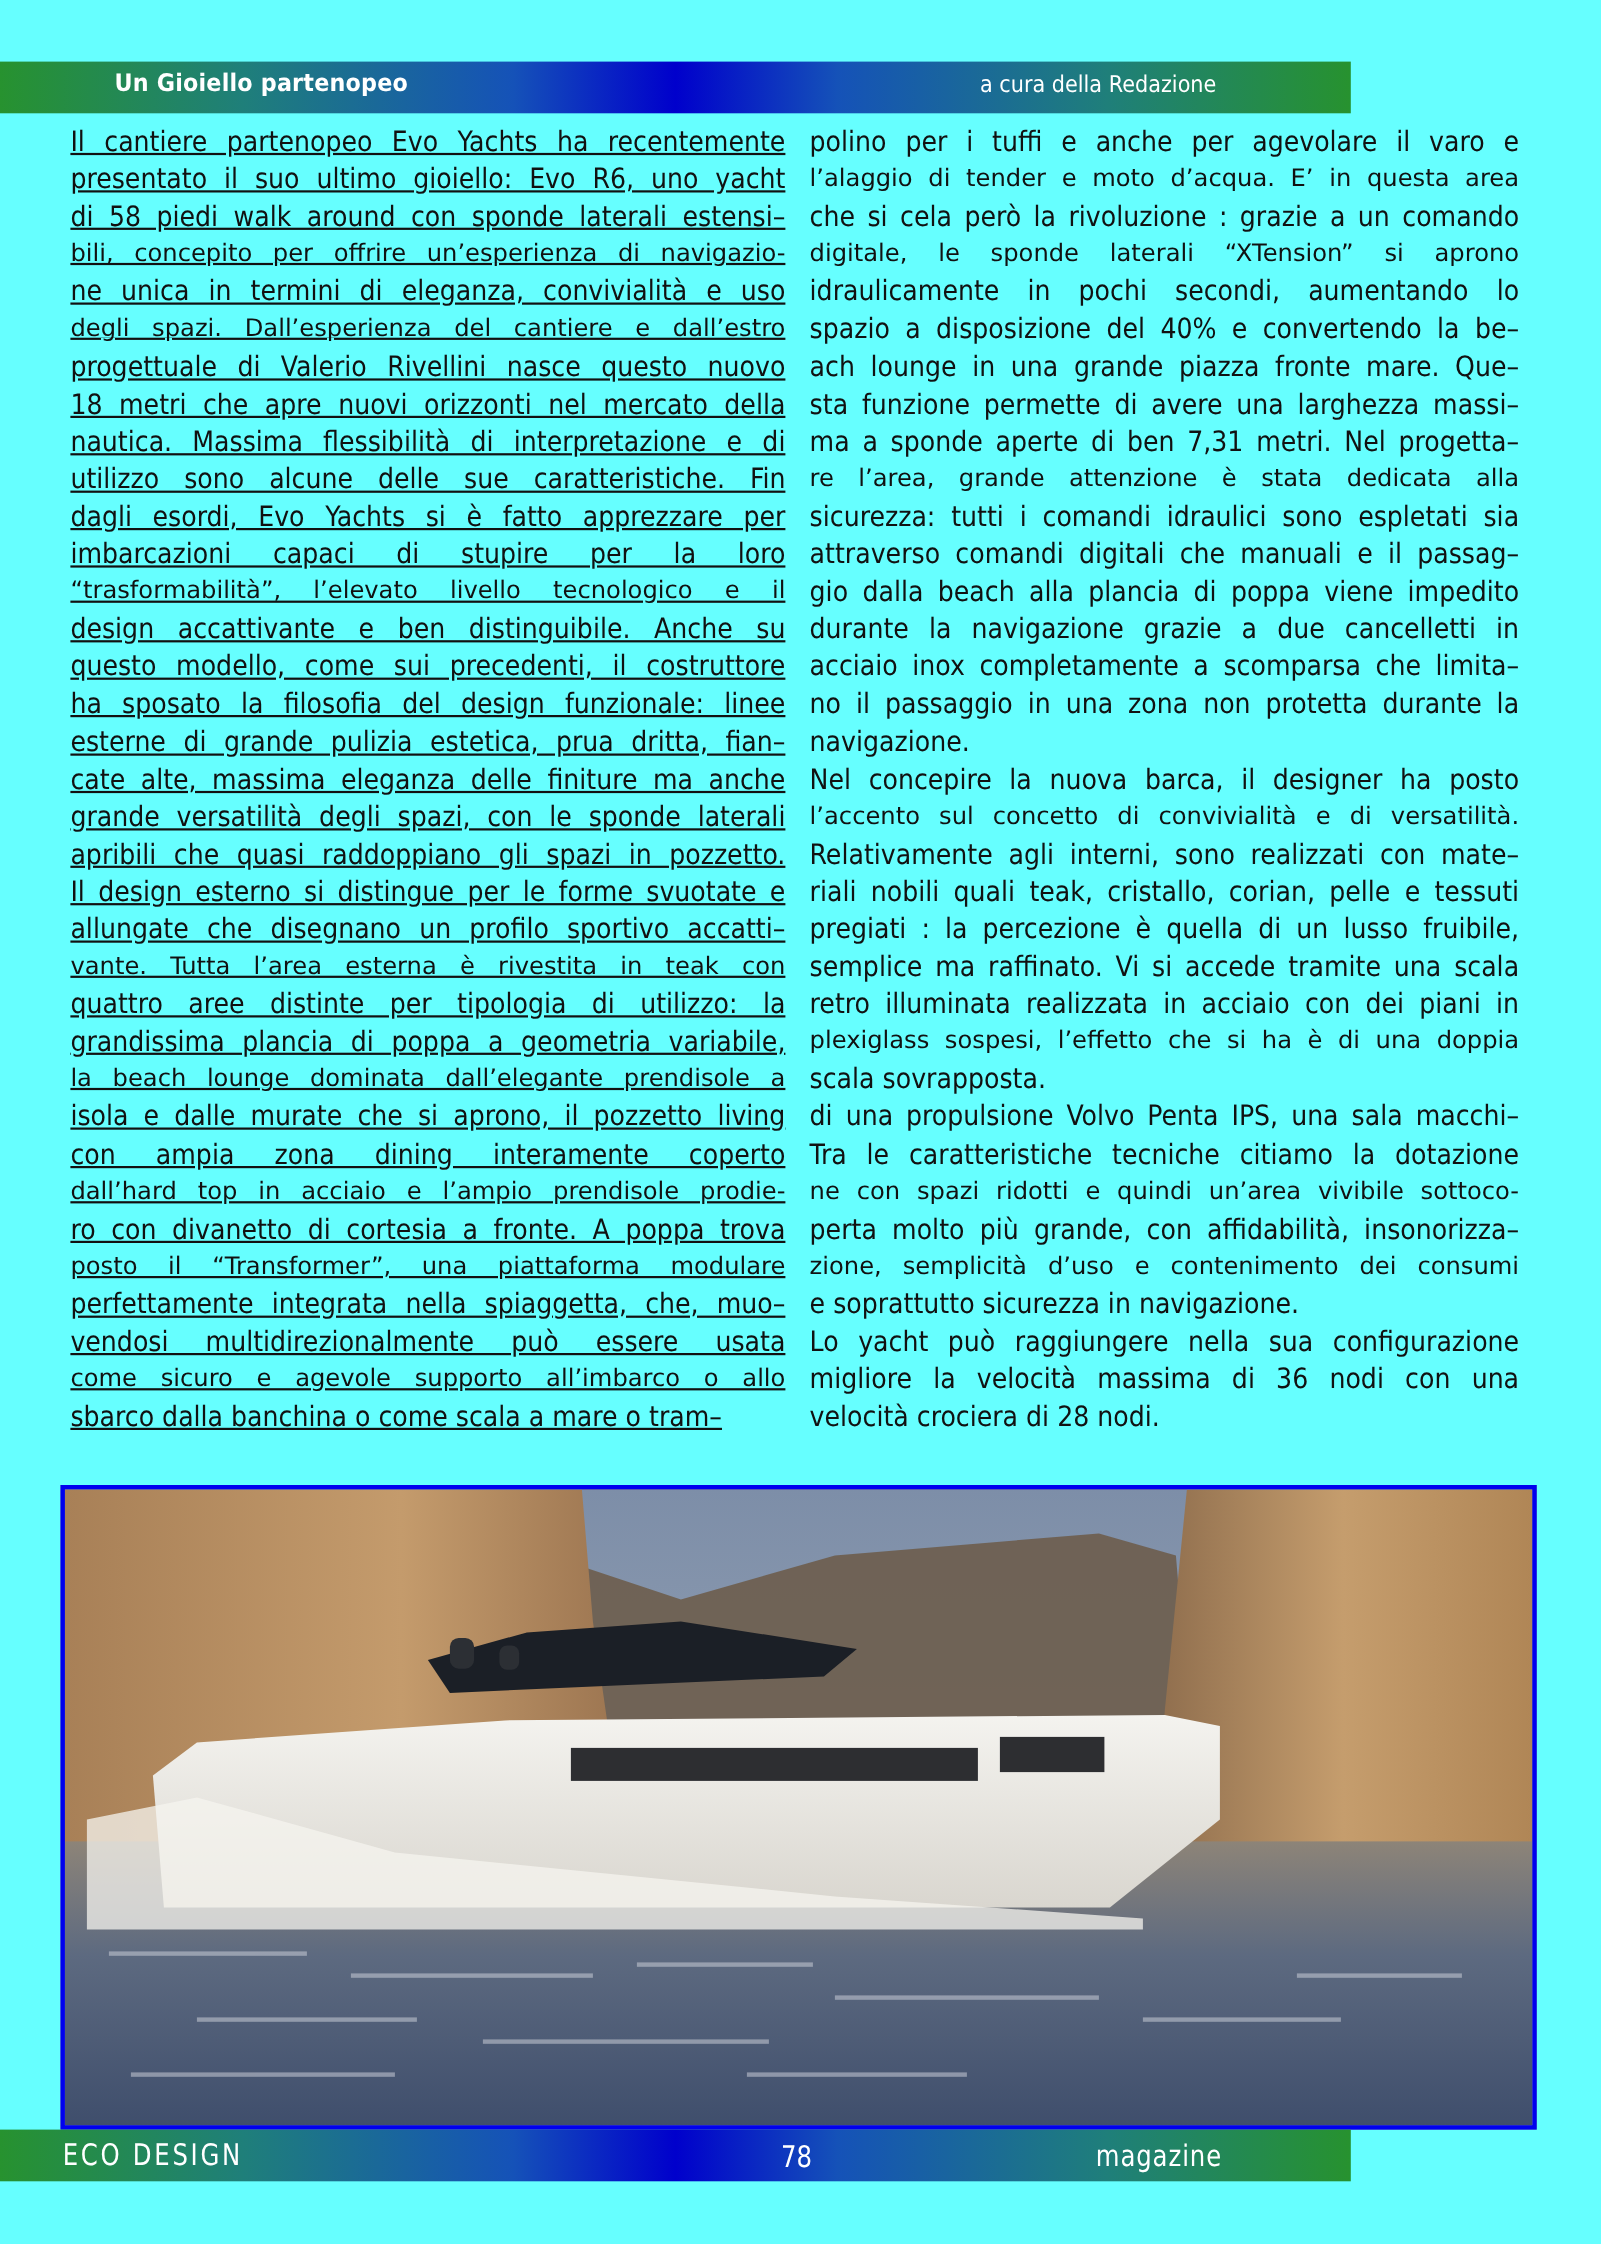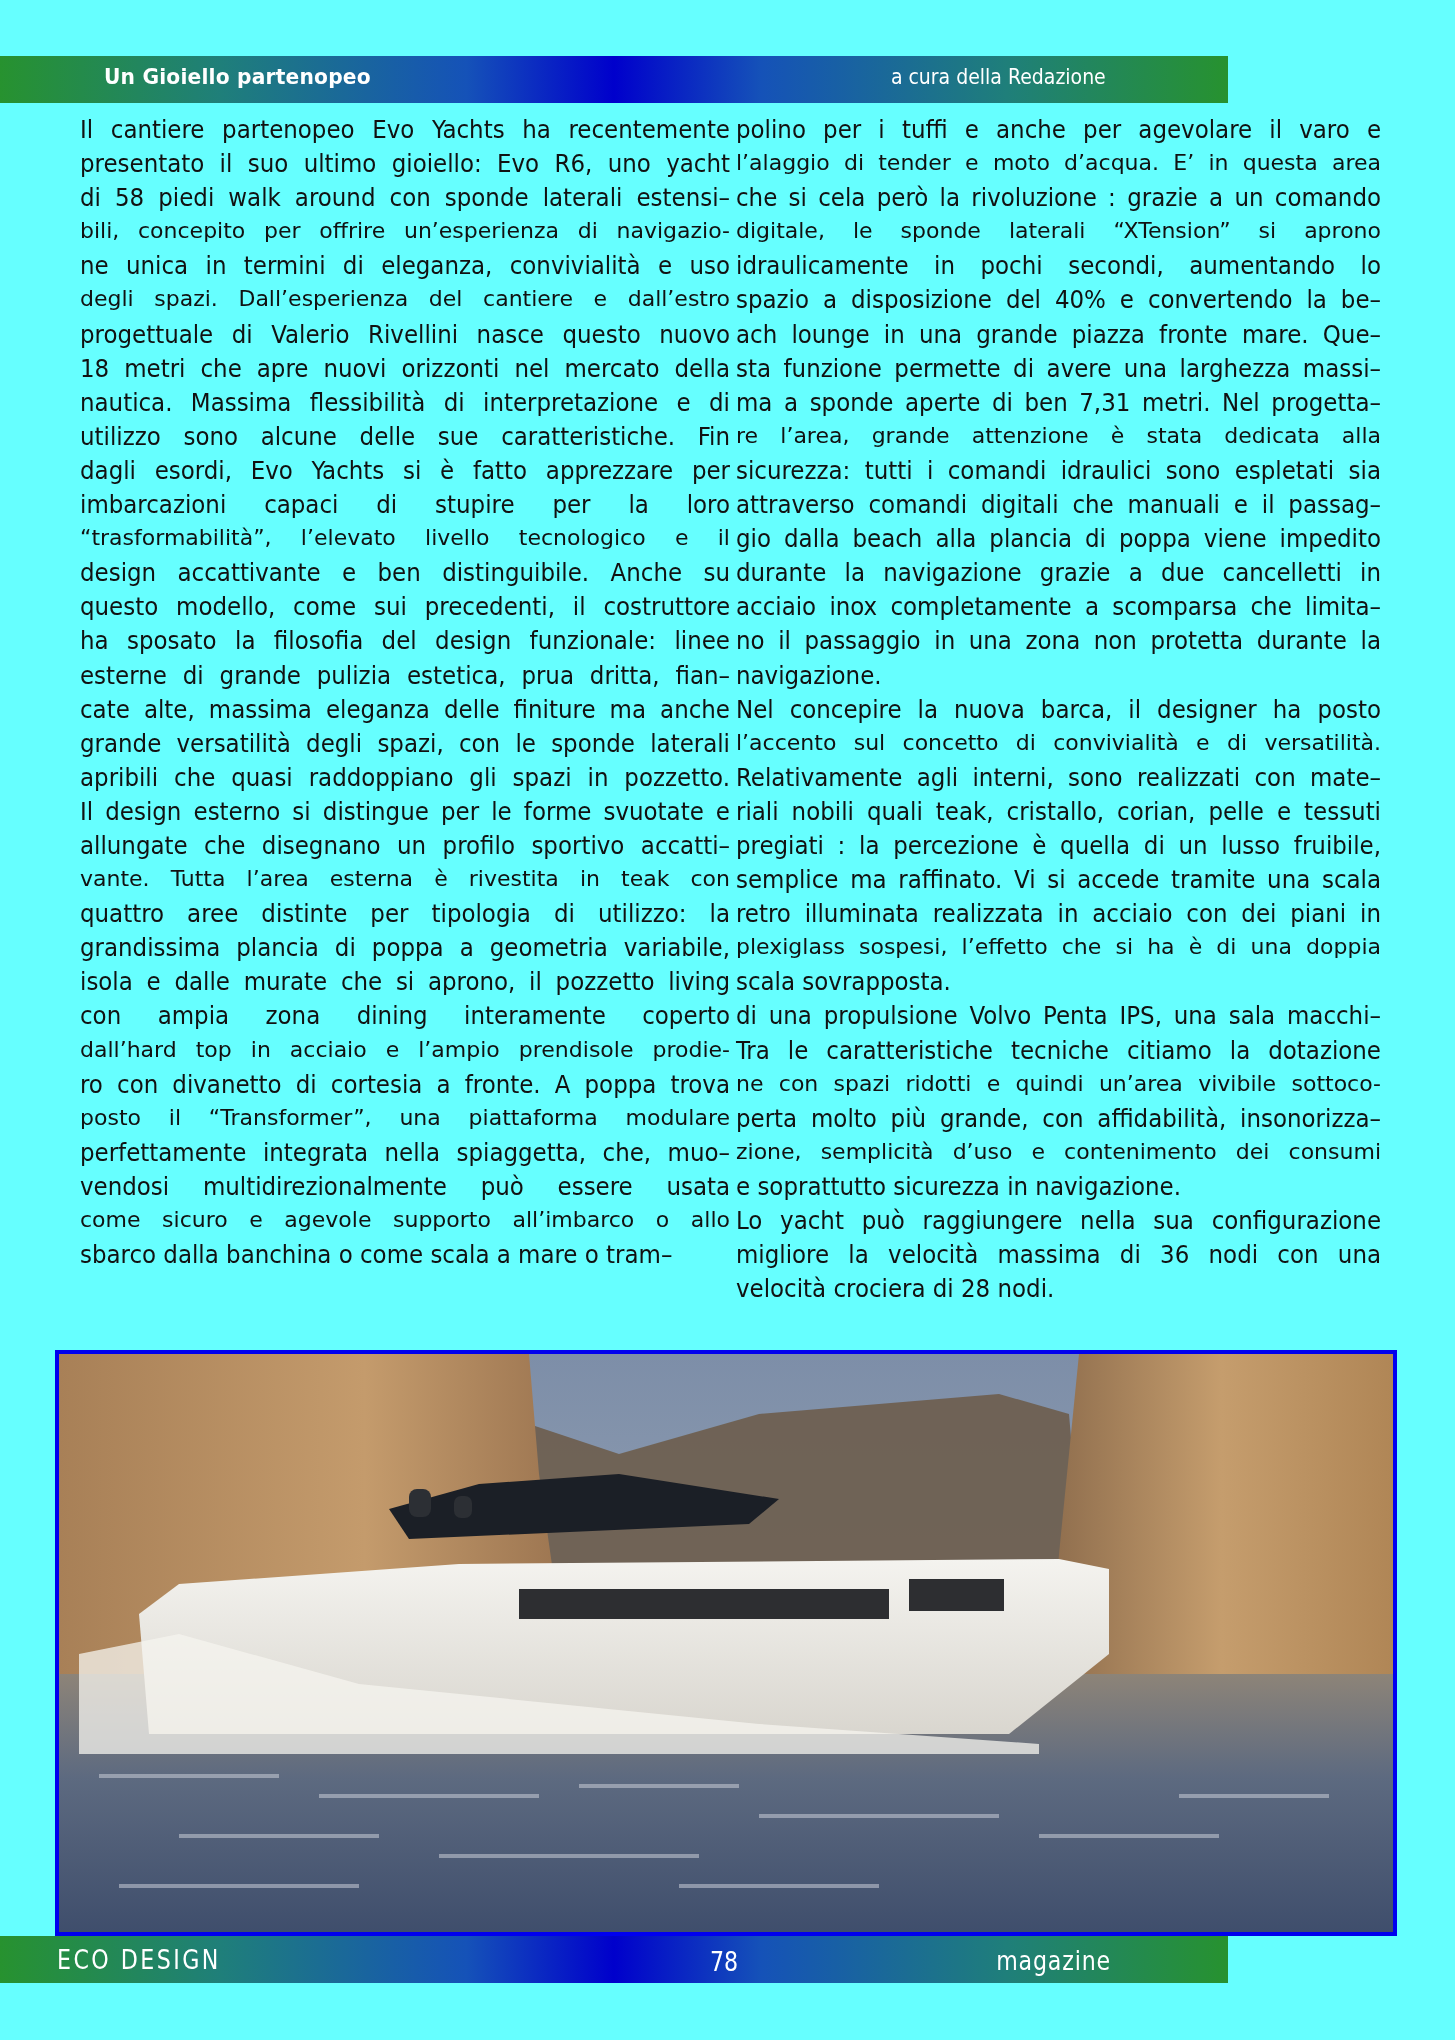--- a/index.html
+++ b/index.html
@@ -42,21 +42,21 @@
     position: absolute; right: 117px; top: 9px;
     font-family: "DejaVu Sans", sans-serif; font-size: 27px; letter-spacing: 1px;
     transform: scaleX(0.82); transform-origin: right;
   }
   .column {
     position: absolute; top: 112px;
     font-size: 25.5px; line-height: 34.1px;
     text-align: justify;
     hyphens: manual;
   }
-  .col-left { left: 80px; width: 650px; }
+  .col-left { left: 64px; width: 650px; text-decoration: underline; }
   .col-right { left: 736px; width: 645px; }
   .column .line { display: block; text-align-last: justify; white-space: nowrap; overflow: visible; }
   .column .line.last { text-align-last: left; }
   .column .line.narrow { font-family: "DejaVu Sans", sans-serif; font-size: 22px; }
   .photo-frame {
     position: absolute; left: 55px; top: 1350px; width: 1334px; height: 578px;
     border: 4px solid #0000ee;
     overflow: hidden;
     background: #8a8a8a;
   }
@@ -89,20 +89,21 @@
     <span class="line">ha sposato la filosofia del design funzionale: linee</span>
     <span class="line">esterne di grande pulizia estetica, prua dritta, fian–</span>
     <span class="line">cate alte, massima eleganza delle finiture ma anche</span>
     <span class="line">grande versatilità degli spazi, con le sponde laterali</span>
     <span class="line">apribili che quasi raddoppiano gli spazi in pozzetto.</span>
     <span class="line">Il design esterno si distingue per le forme svuotate e</span>
     <span class="line">allungate che disegnano un profilo sportivo accatti–</span>
     <span class="line narrow">vante. Tutta l’area esterna è rivestita in teak con</span>
     <span class="line">quattro aree distinte per tipologia di utilizzo: la</span>
     <span class="line">grandissima plancia di poppa a geometria variabile,</span>
+    <span class="line narrow">la beach lounge dominata dall’elegante prendisole a</span>
     <span class="line">isola e dalle murate che si aprono, il pozzetto living</span>
     <span class="line">con ampia zona dining interamente coperto</span>
     <span class="line narrow">dall’hard top in acciaio e l’ampio prendisole prodie-</span>
     <span class="line">ro con divanetto di cortesia a fronte. A poppa trova</span>
     <span class="line narrow">posto il “Transformer”, una piattaforma modulare</span>
     <span class="line">perfettamente integrata nella spiaggetta, che, muo–</span>
     <span class="line">vendosi multidirezionalmente può essere usata</span>
     <span class="line narrow">come sicuro e agevole supporto all’imbarco o allo</span>
     <span class="line last">sbarco dalla banchina o come scala a mare o tram–</span>
   </div>

